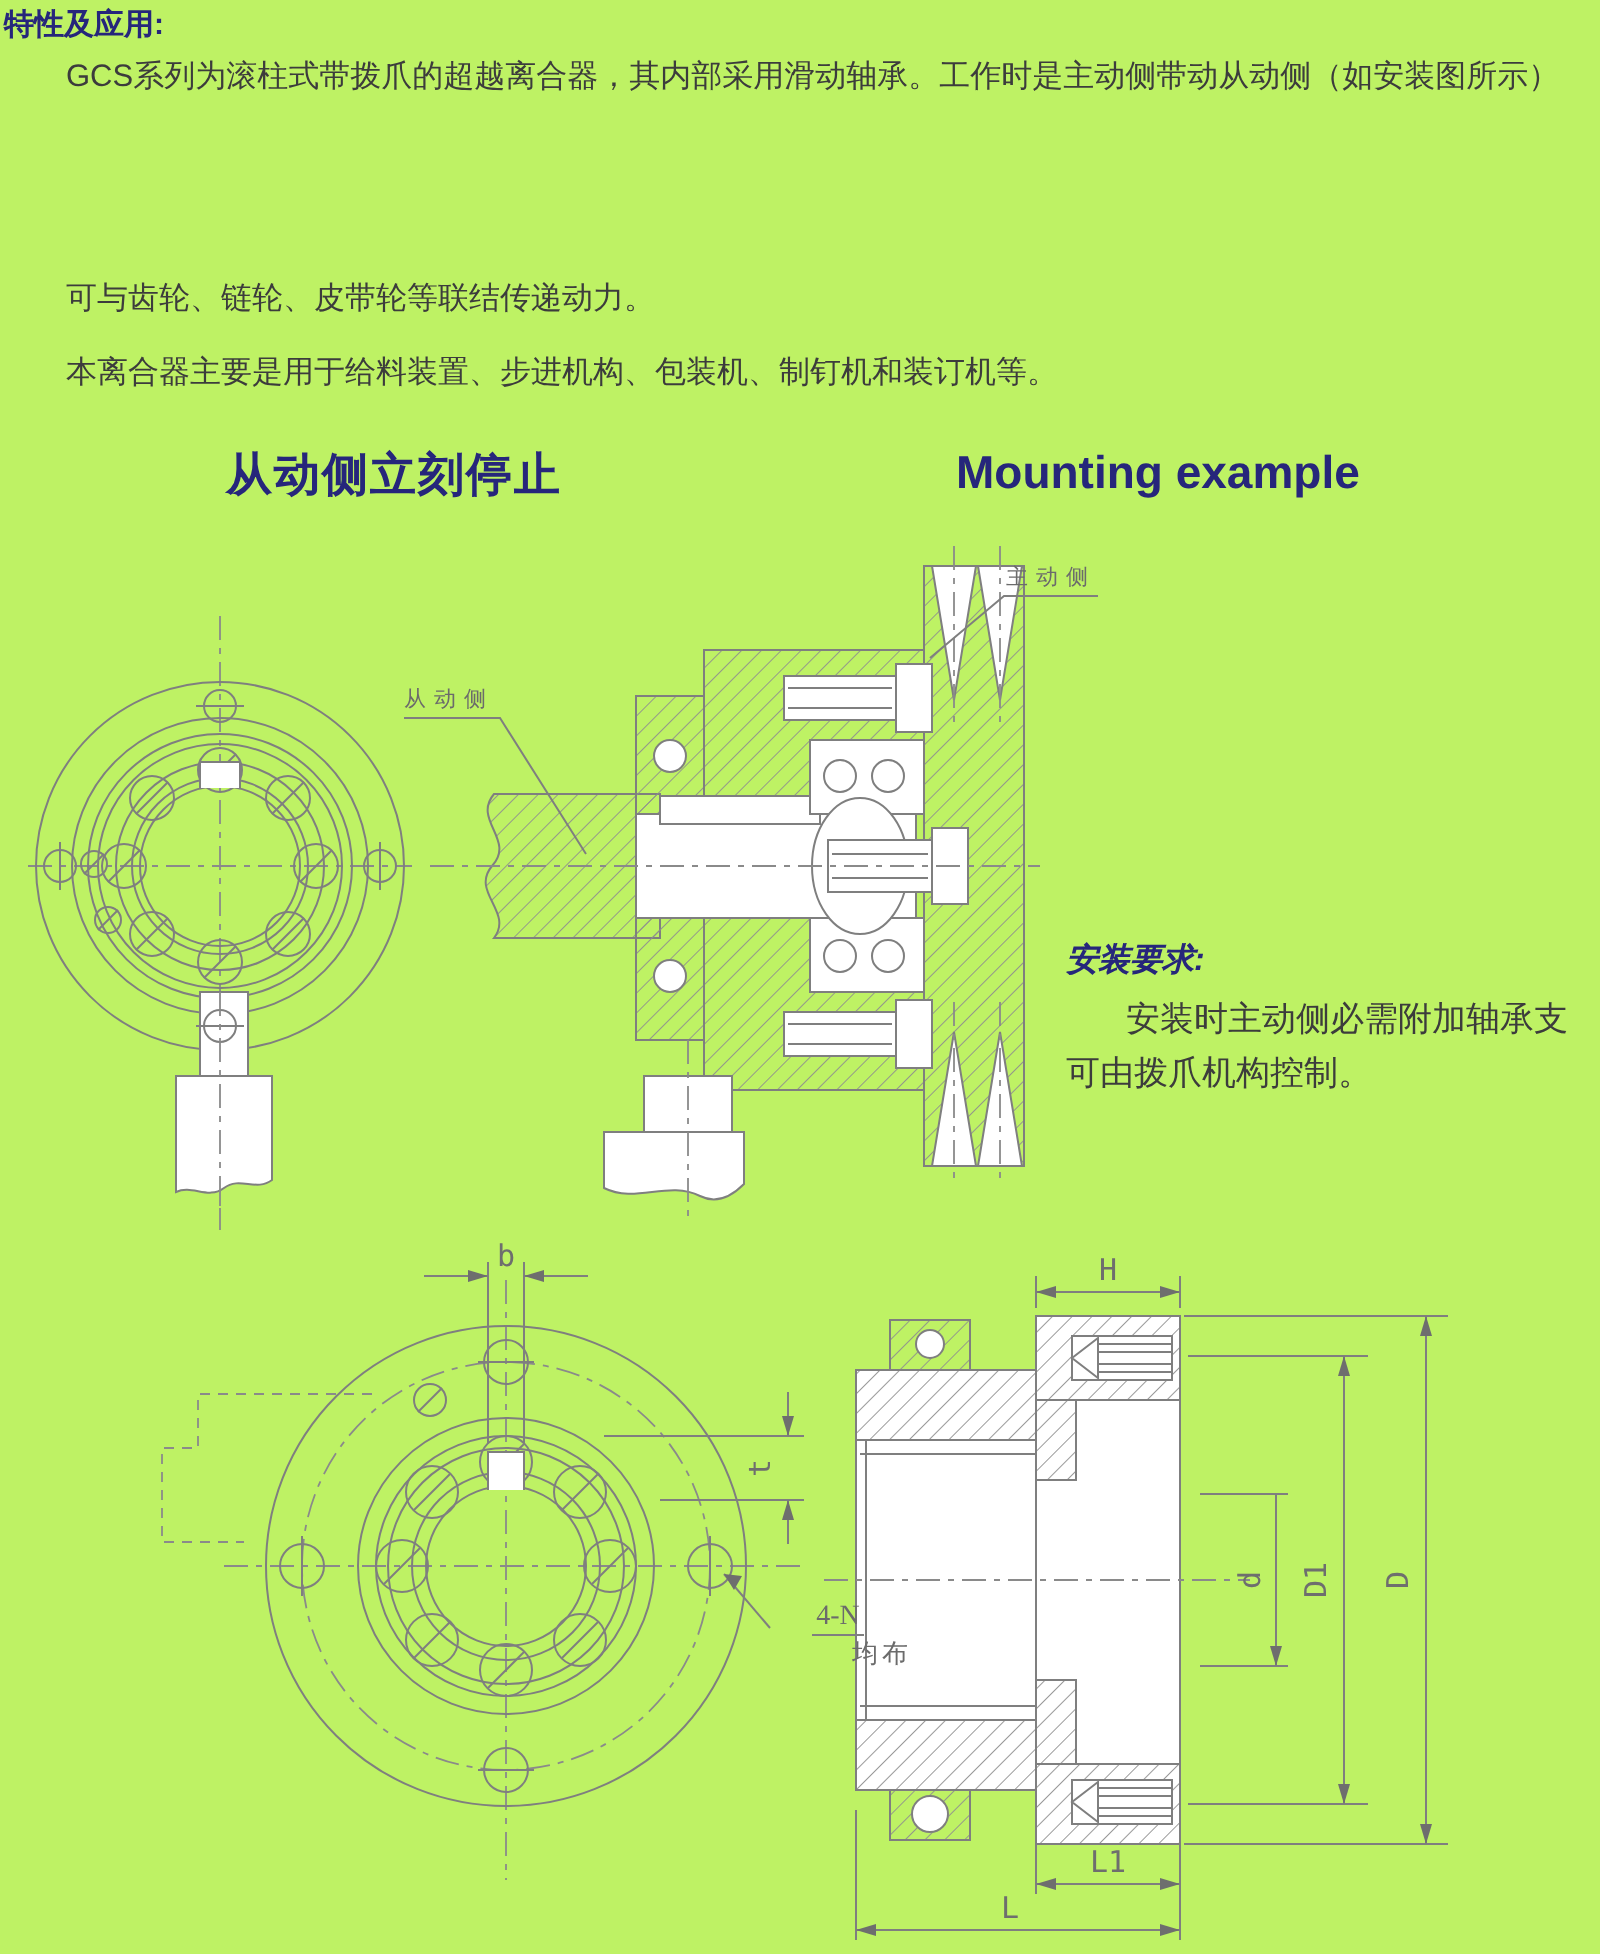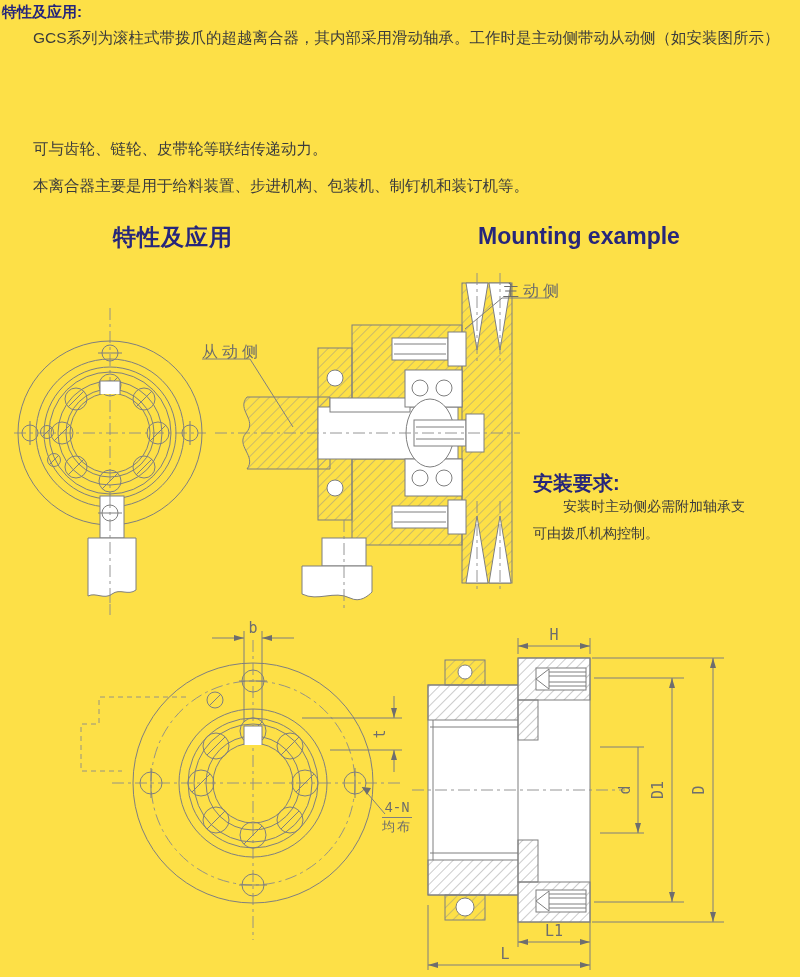--- a/index.html
+++ b/index.html
@@ -1,33 +1,33 @@
 <!DOCTYPE html>
 <html><head>
 <meta charset="utf-8">
 <style>
   html,body{margin:0;padding:0;background:#fff;}
-  .page{position:relative;width:800px;height:977px;background:#fde047;overflow:hidden;
+  .page{position:relative;width:800px;height:977px;background:#bef264;overflow:hidden;
         font-family:"Liberation Sans",sans-serif;}
   
   .intro-title{position:absolute;left:2px;top:3px;font-size:15px;font-weight:bold;color:#26267b;}
   .tline{position:absolute;left:2px;width:796px;font-size:15.5px;color:#3c3c3c;white-space:nowrap;}
   .ind{padding-left:31px;}
   
   .h-zh{position:absolute;left:113px;top:222px;font-size:23px;font-weight:bold;color:#26267b;letter-spacing:1px;}
   .h-en{position:absolute;left:478px;top:223px;font-size:23px;font-weight:bold;color:#26267b;}
   
-  .dwg-label{position:absolute;color:#6b6b6b;font-size:16px;letter-spacing:4px;white-space:nowrap;}
-  .req-title{position:absolute;left:533px;top:470px;font-size:20px;font-weight:bold;color:#26267b;}
-  .req-line{position:absolute;font-size:14px;color:#3c3c3c;white-space:nowrap;}
+  .dwg-label{position:absolute;color:#6b6b6b;font-size:11px;letter-spacing:4px;white-space:nowrap;}
+  .req-title{position:absolute;left:533px;top:470px;font-size:16px;font-weight:bold;color:#26267b;font-style:italic;}
+  .req-line{position:absolute;font-size:17px;color:#3c3c3c;white-space:nowrap;}
   .holes-label{position:absolute;left:382px;top:799px;text-align:center;color:#6b6b6b;
                font-size:13px;line-height:17px;}
   .holes-label .top{display:inline-block;border-bottom:1px solid #7f7f7f;padding:0 2px;
-                    font-family:Liberation Mono, monospace;font-size:14px;}
-  .holes-label .bot{display:block;letter-spacing:2px;}
+                    font-family:Liberation Serif, serif;font-size:14px;}
+  .holes-label .bot{display:block;letter-spacing:2px;margin-left:44px;}
   
   svg{position:absolute;left:0;}
   .d1{top:270px;} .d2{top:600px;}
   .ln{stroke:#7f7f7f;stroke-width:1;fill:none;}
   .cl{stroke:#8a8a8a;stroke-width:0.9;fill:none;stroke-dasharray:12 4 3 4;}
   .dsh{stroke:#8a8a8a;stroke-width:0.9;fill:none;stroke-dasharray:5 4;}
   .wht{fill:#ffffff;stroke:#7f7f7f;stroke-width:1;}
   .htc{fill:url(#h1);stroke:#7f7f7f;stroke-width:1;}
   .htc2{fill:url(#h2);stroke:#7f7f7f;stroke-width:1;}
   .arr{fill:#6e6e6e;stroke:none;}
@@ -36,21 +36,21 @@
 </head>
 <body>
 
 <div class="page">
 
   <div class="intro-title">特性及应用:</div>
   <div class="tline ind" style="top:28px">GCS系列为滚柱式带拨爪的超越离合器，其内部采用滑动轴承。工作时是主动侧带动从动侧（如安装图所示）</div>
   <div class="tline ind" style="top:139px">可与齿轮、链轮、皮带轮等联结传递动力。</div>
   <div class="tline ind" style="top:176px">本离合器主要是用于给料装置、步进机构、包装机、制钉机和装订机等。</div>
 
-  <div class="h-zh">特性及应用</div>
+  <div class="h-zh">从动侧立刻停止</div>
   <div class="h-en">Mounting example</div>
 
   <svg class="d1" width="800" height="380" viewBox="0 0 800 380">
     <defs>
       <pattern id="h1" width="7" height="7" patternUnits="userSpaceOnUse" patternTransform="rotate(45)">
         <line x1="0" y1="0" x2="0" y2="7" stroke="#8f8f8f" stroke-width="0.9"></line>
       </pattern>
     </defs>
 
     <g>

